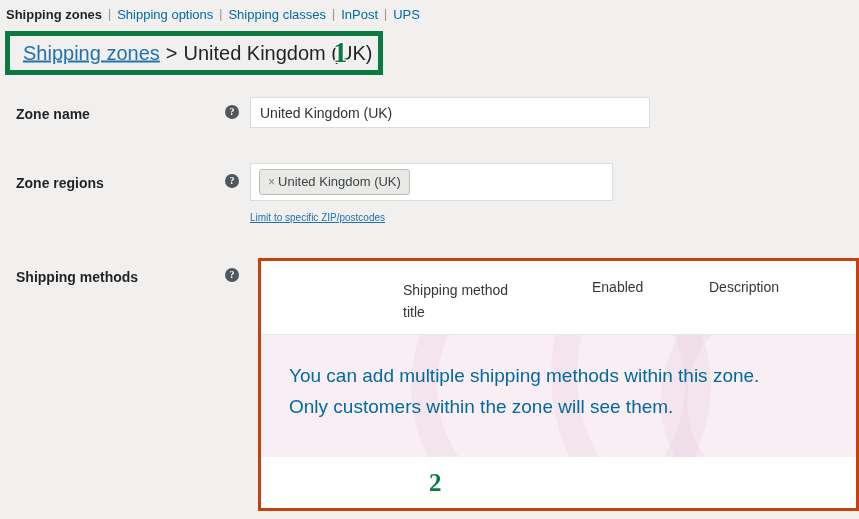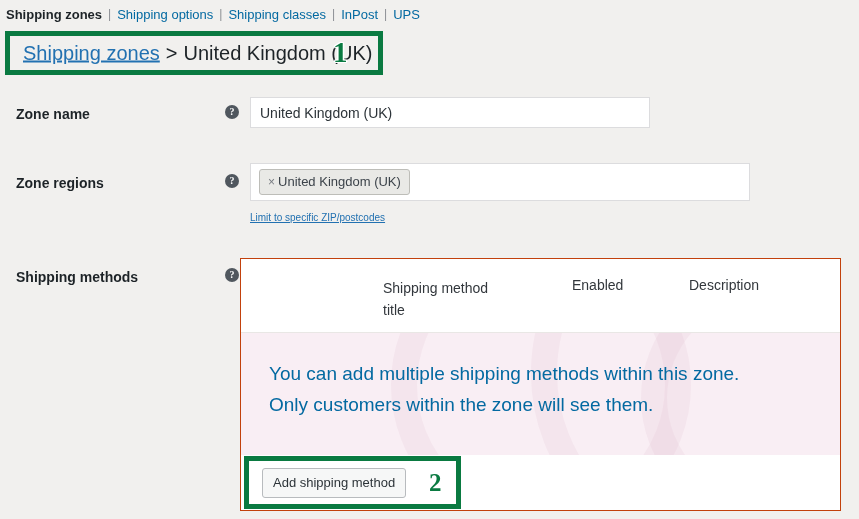--- a/index.html
+++ b/index.html
@@ -142,21 +142,21 @@
     padding: 0 9px;
     outline: none;
   }
 
   
   #label-zone-regions { left: 16px; top: 175px; }
   #help-zone-regions  { left: 225px; top: 174px; }
   #box-zone-regions {
     position: absolute;
     left: 250px; top: 163px;
-    width: 500px; height: 38px;
+    width: 363px; height: 38px;
     box-sizing: border-box;
     border: 1px solid #dcdcde;
     background: #ffffff;
   }
   #tag-uk {
     position: absolute;
     left: 8px; top: 5px;
     height: 26px;
     box-sizing: border-box;
     background: #e9e9e6;
@@ -181,25 +181,25 @@
     text-decoration: underline;
     white-space: nowrap;
   }
 
   
   #label-shipping-methods { left: 16px; top: 269px; }
   #help-shipping-methods  { left: 225px; top: 268px; }
 
   #methods-table {
     position: absolute;
-    left: 240px; top: 258px;
+    left: 258px; top: 258px;
     width: 601px;
     height: 253px;
     box-sizing: border-box;
-    border: 1px solid #c2410c;
+    border: 3px solid #c2410c;
     background: #ffffff;
     overflow: hidden;
   }
   #methods-thead {
     position: relative;
     height: 73px;
     background: #ffffff;
     border-bottom: 1px solid #e9e7e5;
   }
   .th {
@@ -316,19 +316,15 @@
   </div>
 
   <div id="methods-empty">
     <div class="watermark" id="wm1"></div>
     <div class="watermark" id="wm2"></div>
     <div class="watermark" id="wm3"></div>
     <div id="empty-text">You can add multiple shipping methods within this zone.
 Only customers within the zone will see them.</div>
   </div>
 
-  <div id="methods-footer">
-    <div id="add-method-highlight"></div>
-    <button id="btn-add-method">Add shipping method</button>
-  </div>
 
 </div>
 <div id="annot-2" class="annot-num">2</div>
 
 </body></html>

